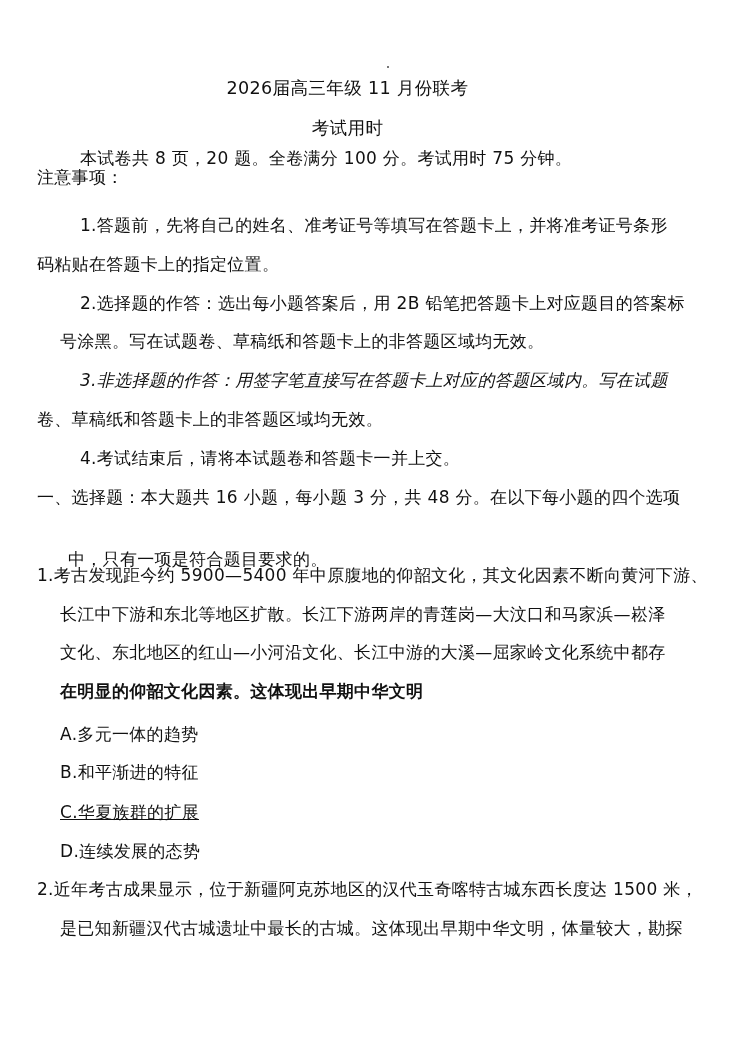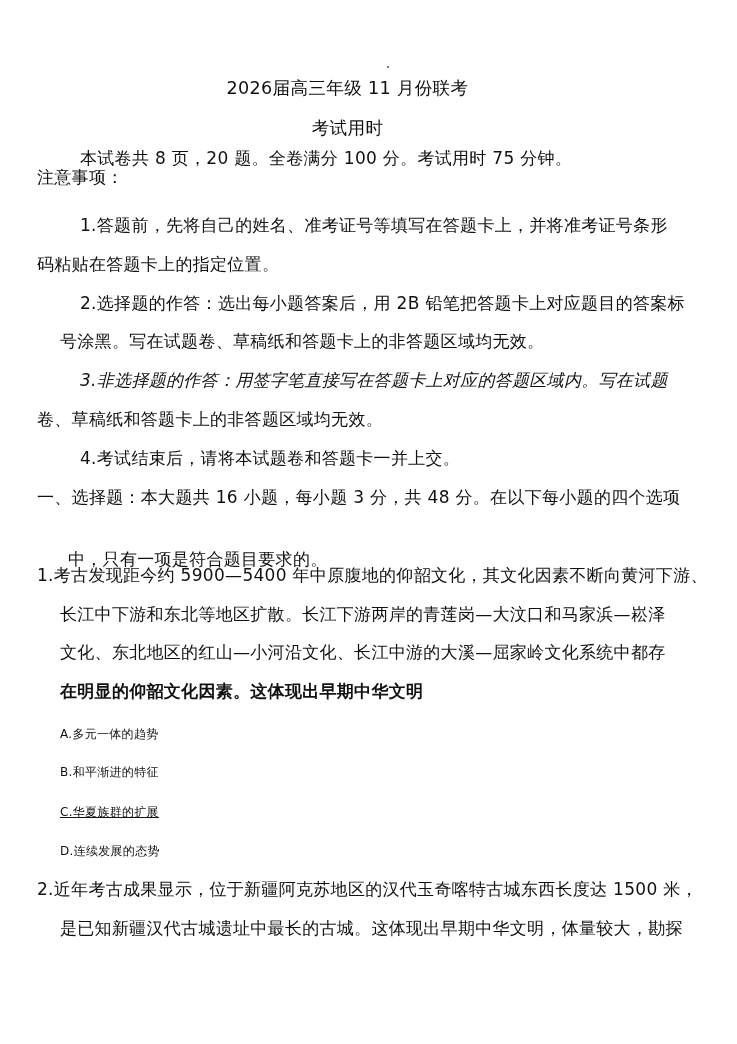--- a/index.html
+++ b/index.html
@@ -29,21 +29,21 @@
   }
   .dot {
     position: absolute;
     left: 387px;
     top: 66px;
     width: 2px;
     height: 2px;
     background: #777;
   }
   .title { font-size: 17.6px; }
-  .opt { font-size: 12px; }
+  .opt { font-size: 17px; }
 </style>
 </head>
 <body>
 
 <div>
 
   <div class="dot"></div>
 
   <div class="line center title" style="top:77px;">2026届高三年级 11 月份联考</div>
   <div class="line center title" style="top:117px;">考试用时</div>

